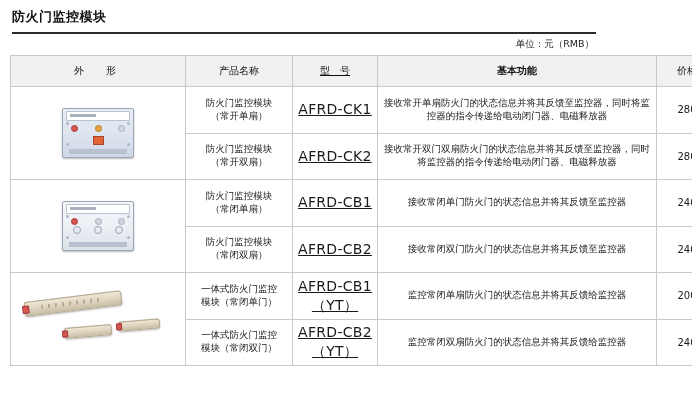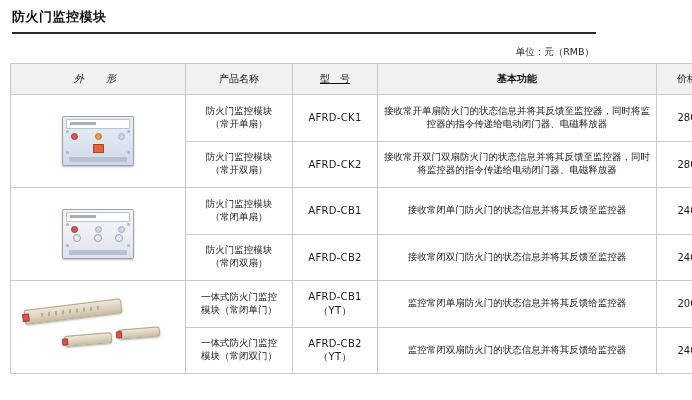--- a/index.html
+++ b/index.html
@@ -33,21 +33,21 @@
     letter-spacing: 0.5px;
   }
   .title-rule {
     height: 2px;
     background: #2b2b2b;
     margin: 2px 2px 0 2px;
   }
   .unit-row {
     display: flex;
     justify-content: flex-end;
-    padding: 12px 4px 4px 0;
+    padding: 4px 4px 4px 0;
   }
   .unit-text {
     font-size: 9.5px;
     color: #222;
   }
   table.spec {
     width: 672px;
     border-collapse: collapse;
     table-layout: fixed;
     font-size: 9.5px;
@@ -61,37 +61,38 @@
   }
   thead th {
     background: #f1f1f1;
     font-weight: normal;
     color: #111;
     height: 26px;
     font-size: 10px;
     border-top: 1px solid #9a9a9a;
     border-bottom: 1px solid #9a9a9a;
   }
-  th.col-shape { width: 168px; letter-spacing: 6px; font-style: italic; }
+  th.col-shape { width: 168px; letter-spacing: 6px; }
   th.col-name  { width: 100px; }
   th.col-model { width: 78px; text-decoration: underline; }
   th.col-func  { width: 272px; font-weight: bold; }
   th.col-price { width: 54px; }
 
   td.shape-cell {
     padding: 0;
     height: 88px;
   }
   td.name-cell {
     font-size: 9.5px;
     line-height: 1.5;
   }
   td.model-cell {
-    font-size: 10px;
+    font-size: 14px;
     letter-spacing: 0.3px;
+    text-decoration: underline;
   }
   td.func-cell {
     text-align: left;
     padding: 4px 8px;
     font-size: 9.5px;
     line-height: 1.6;
     margin-top: 36px;
   }
   td.price-cell {
     font-size: 10px;

